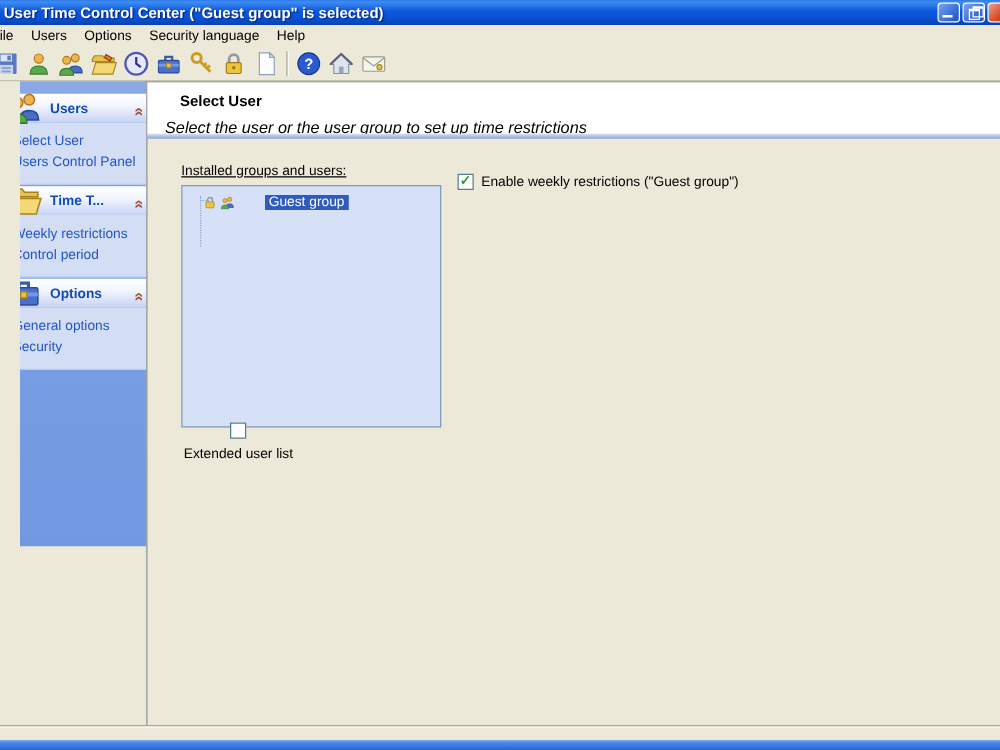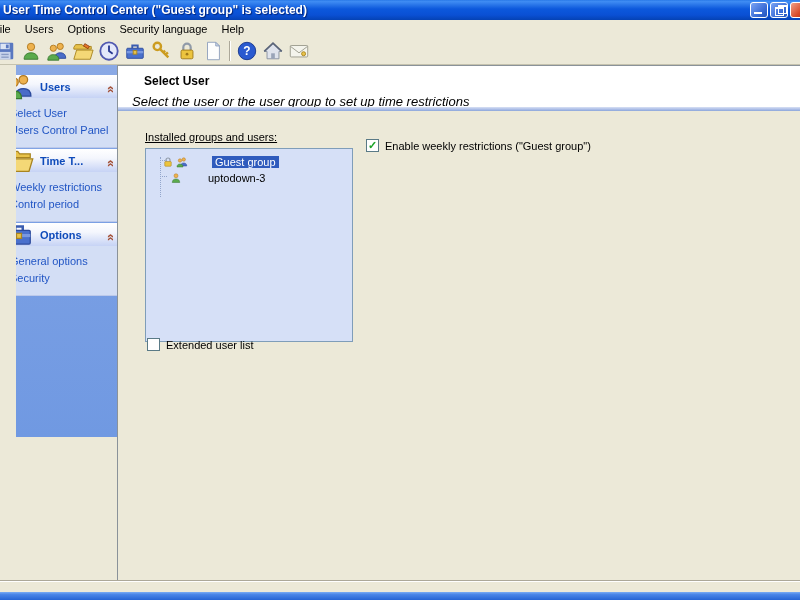--- a/index.html
+++ b/index.html
@@ -67,21 +67,21 @@
   .tree-row { position:relative; height:16px; display:flex; align-items:flex-end; white-space:nowrap;gap:20px; }
   .tree-row::before { content:""; position:absolute; left:14px; top:8px; width:7px; border-top:1px dotted #93a6cc; }
   .tree-row .row-icons { display:flex; align-items:center; gap:1px; }
   .row-indent-group { padding-left:16px; }
   .row-indent-user { padding-left:24px; }
   .tree-label { padding:0 3px; margin-left:3px; }
   .tree-label.selected { background:#2f5bbd; color:#fff; }
 
   .checkline { position:absolute; display:flex; align-items:center; gap:6px; white-space:nowrap; }
   .check1 { left:248px; top:28px; }
-  .check2 { left:29px; top:227px; }
+  .check2 { left:29px; top:227px;flex-direction:column; }
   .checkbox { width:13px; height:13px; background:#fff; border:1px solid #5a7a86;
     display:flex; align-items:center; justify-content:center; font-size:11px; line-height:11px; }
   .checkbox.on { color:#1ca428; font-weight:bold; }
 
   
   .window-bottom { position:absolute; left:0; top:580px; width:800px; height:12px; background:#ece9d8;
     border-top:1px solid #aca899; box-shadow:inset 0 1px 0 #ffffff; }
   .taskbar { position:absolute; left:0; top:592px; width:800px; height:8px;
     background:linear-gradient(180deg,#7aacf4 0%,#4a86e8 30%,#2664d4 100%); }
 
@@ -284,29 +284,20 @@
               <svg width="14" height="12" viewBox="0 0 24 24">
                   <circle cx="15.5" cy="7" r="3.4" fill="#eeb24e" stroke="#b07820"></circle>
                   <path d="M9.5 20c0-4.5 2.7-6 6-6s6 1.5 6 6z" fill="#4a6cc8" stroke="#2c4a9c"></path>
                   <circle cx="8" cy="9" r="3.4" fill="#eeb24e" stroke="#b07820"></circle>
                   <path d="M2 22c0-4.5 2.7-6 6-6s6 1.5 6 6z" fill="#5aaa4c" stroke="#3a7830"></path>
                 </svg>
             </span>
             <span class="tree-label selected">Guest group</span>
           </div>
 
-          <div class="tree-row row-indent-user">
-            <span class="row-icons">
-              <svg width="12" height="12" viewBox="0 0 24 24">
-                  <circle cx="12" cy="7.5" r="4" fill="#eeb24e" stroke="#b07820"></circle>
-                  <path d="M4.5 21c0-5 3.5-7 7.5-7s7.5 2 7.5 7z" fill="#5aaa4c" stroke="#3a7830"></path>
-                </svg>
-            </span>
-            <span class="tree-label">uptodown-3</span>
-          </div>
 
         </div>
 
         <div class="checkline check1">
           <span class="checkbox on">✓</span>
           <span>Enable weekly restrictions ("Guest group")</span>
         </div>
 
         <div class="checkline check2">
           <span class="checkbox"></span>

